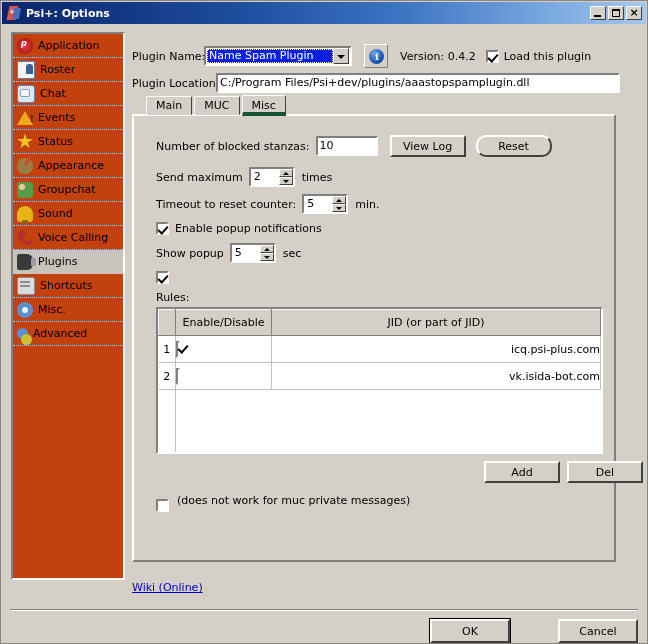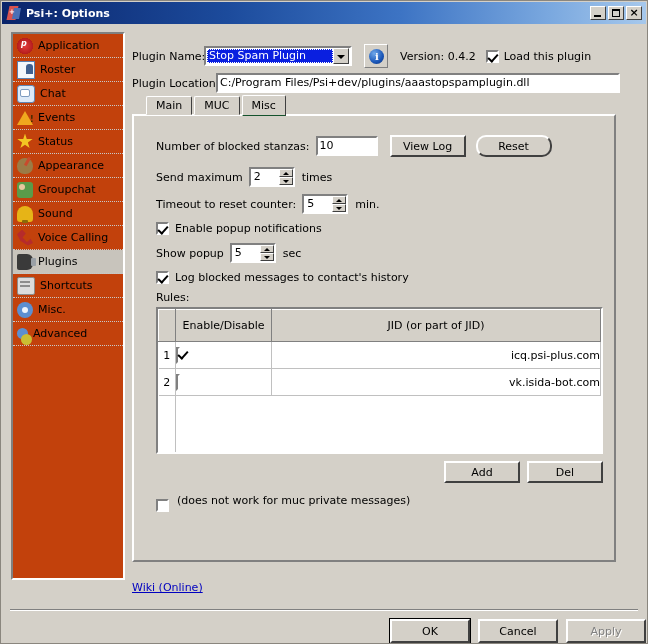--- a/index.html
+++ b/index.html
@@ -282,20 +282,21 @@
     border: 2px solid;
     border-color: #ffffff #404040 #404040 #ffffff;
     box-sizing: border-box;
     height: 22px;
     font-size: 11px;
     color: #000;
     display: flex;
     align-items: center;
     justify-content: center;
     position: relative;
+    margin-left: 40px;
   }
   .btn.disabled { color: #808080; text-shadow: 1px 1px 0 #ffffff; }
   .btn.default { border-color: #ffffff #404040 #404040 #ffffff; outline: 1px solid #000; outline-offset: 0px; }
 
   
   .spin {
     display: flex;
     border: 2px solid;
     border-color: #808080 #ffffff #ffffff #808080;
     background: #ffffff;
@@ -343,21 +344,21 @@
     font-size: 11px;
     line-height: 18px;
     margin-right: 2px;
     box-sizing: border-box;
     color: #000;
   }
   .tab.active {
     height: 21px;
     line-height: 20px;
     background: #d4d0c8;
-    border-bottom: 1px solid #14532d;
+    border-bottom: 4px solid #14532d;
     margin-bottom: -1px;
     position: relative;
     z-index: 4;
   }
   .tabpanel {
     position: absolute;
     left: 0px; top: 82px;
     width: 484px;
     height: 448px;
     background: #d4d0c8;
@@ -380,21 +381,21 @@
   table.rules {
     border-collapse: collapse;
     width: 100%;
     font-size: 11px;
     table-layout: fixed;
   }
   table.rules th {
     background: #d4d0c8;
     border: 1px solid;
     border-color: #ffffff #808080 #808080 #ffffff;
-    height: 32px;
+    height: 26px;
     font-weight: normal;
     font-size: 11px;
     color: #000;
     box-sizing: border-box;
   }
   table.rules td {
     height: 27px;
     border-bottom: 1px solid #c0c0c0;
     border-right: 1px solid #c0c0c0;
     box-sizing: border-box;
@@ -528,21 +529,21 @@
         <span class="side-ico ic-adv"></span>
         <span class="side-label">Advanced</span>
       </div>
     </div>
 
     <div class="pane">
 
       <div class="row" style="position:absolute; left:0; top:12px; height:24px;">
         <span class="lbl" style="width:72px;">Plugin Name:</span>
         <div class="combo">
-          <div class="combo-text">Stop Spam Plugin</div>
+          <div class="combo-text">Name Spam Plugin</div>
           <div class="combo-arrow"></div>
         </div>
         <div class="infobtn" style="margin-left:12px;">
           <div class="circ"></div>
           <div class="ibar">i</div>
         </div>
         <span class="lbl" style="margin-left:12px;">Version: 0.4.2</span>
         <span class="cb checked" style="margin-left:10px;"></span>
         <span class="lbl" style="margin-left:5px;">Load this plugin</span>
       </div>
@@ -603,21 +604,20 @@
             <div class="arrows">
               <div class="ar up"></div>
               <div class="ar dn"></div>
             </div>
           </div>
           <span class="lbl" style="margin-left:7px;">sec</span>
         </div>
 
         <div class="row" style="position:absolute; left:22px; top:153px; height:16px;">
           <span class="cb checked"></span>
-          <span class="lbl" style="margin-left:6px;">Log blocked messages to contact's history</span>
         </div>
 
         <div style="position:absolute; left:22px; top:175px;" class="lbl">Rules:</div>
 
         <div class="table-wrap">
           <table class="rules">
             <colgroup>
                 <col style="width:17px">
                 <col style="width:96px">
                 <col>

